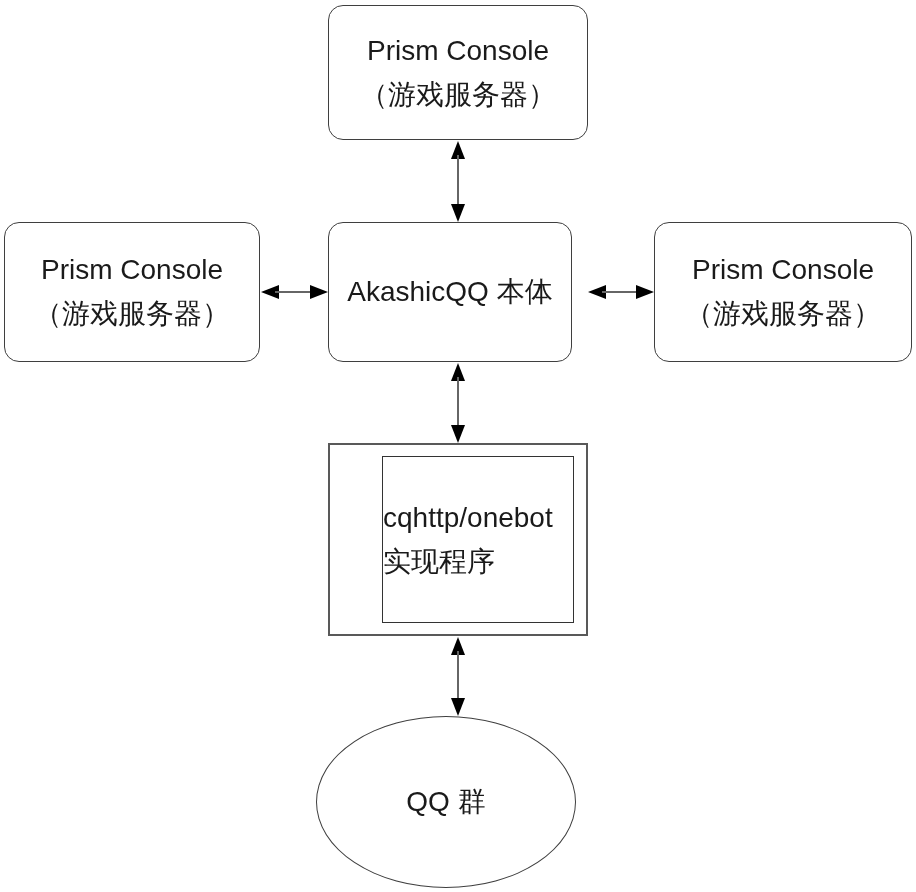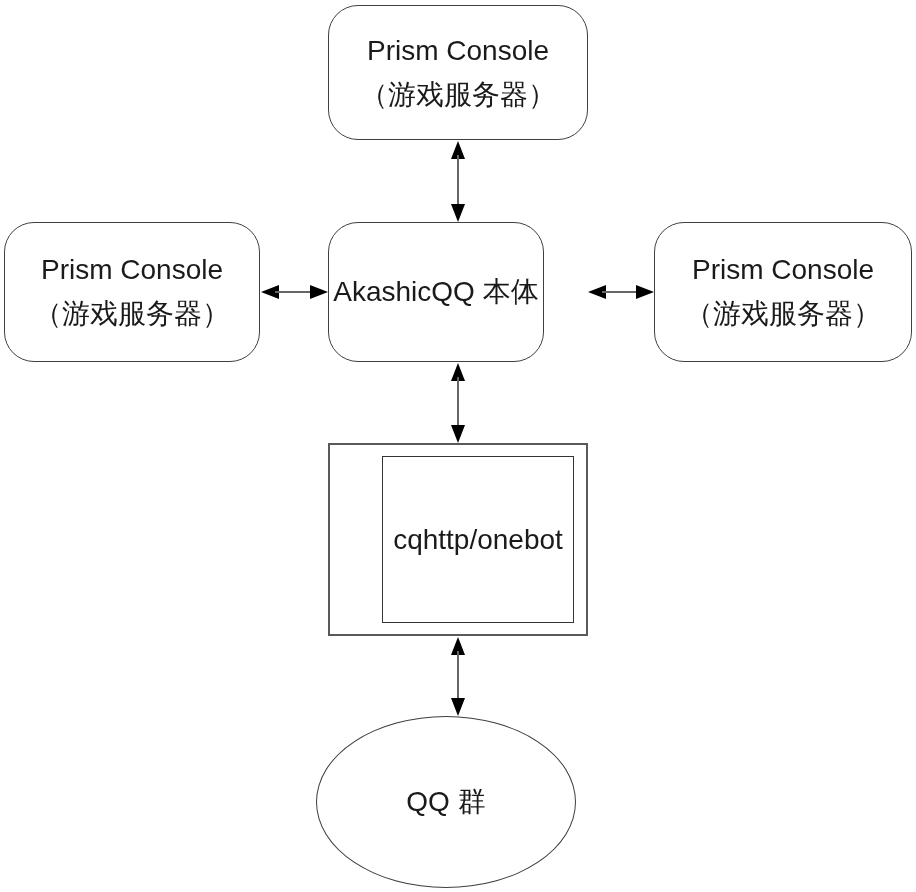--- a/index.html
+++ b/index.html
@@ -25,44 +25,44 @@
     align-items: center;
     justify-content: center;
     background: #ffffff;
     border: 1.5px solid #3f3f3f;
     color: #1a1a1a;
     font-size: 28px;
     line-height: 44px;
     text-align: center;
     white-space: nowrap;
   }
-  .rounded { border-radius: 30px; text-align: center; }
+  .rounded { border-radius: 15px; text-align: center; }
   .ellipse { border-radius: 50%; }
 
   #node-prism-top   { left: 328px; top: 5px;   width: 260px; height: 135px; }
   #node-prism-left  { left: 4px;   top: 222px; width: 256px; height: 140px; }
-  #node-akashicqq   { left: 328px; top: 222px; width: 216px; height: 140px; }
+  #node-akashicqq   { left: 328px; top: 222px; width: 244px; height: 140px; }
   #node-prism-right { left: 654px; top: 222px; width: 258px; height: 140px; }
 
   
   #node-cqhttp {
     position: absolute;
     box-sizing: border-box;
     left: 328px; top: 443px; width: 260px; height: 193px;
     background: #ffffff;
     border: 2px solid #595959;
   }
   #node-cqhttp .inner {
     position: absolute;
     box-sizing: border-box;
     left: 12px; top: 11px; right: 12px; bottom: 11px;
     border: 1.5px solid #333333;
     display: flex;
     flex-direction: column;
-    align-items: center;
+    align-items: flex-start;
     justify-content: center;
     color: #1a1a1a;
     font-size: 28px;
     line-height: 44px;
     text-align: center;
     white-space: nowrap;
     margin-left: 40px;
   }
 
   #node-qq { left: 316px; top: 716px; width: 260px; height: 172px; }
@@ -127,20 +127,21 @@
   </div>
 
   <div class="node rounded" id="node-prism-right">
     <div>Prism Console</div>
     <div>（游戏服务器）</div>
   </div>
 
   <div id="node-cqhttp">
     <div class="inner">
       <div>cqhttp/onebot</div>
+      <div>实现程序</div>
     </div>
   </div>
 
   <div class="node ellipse" id="node-qq">
     <div>QQ 群</div>
   </div>
 
   <div class="arrow v" id="edge-top-center">
     <div class="head up"></div>
     <div class="shaft"></div>

